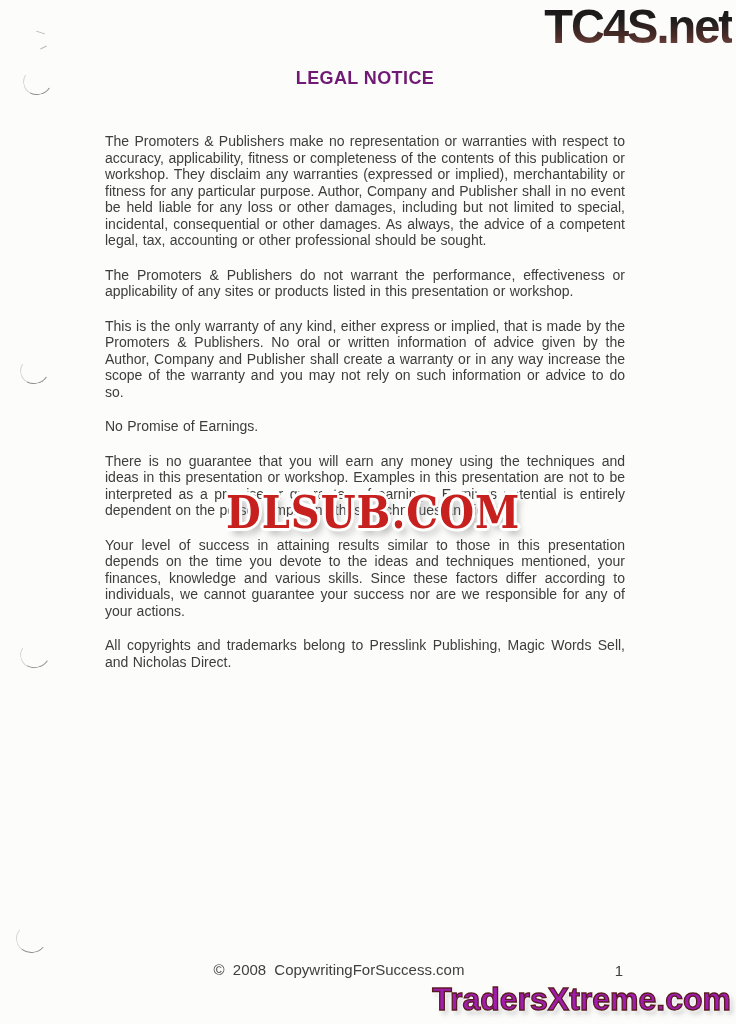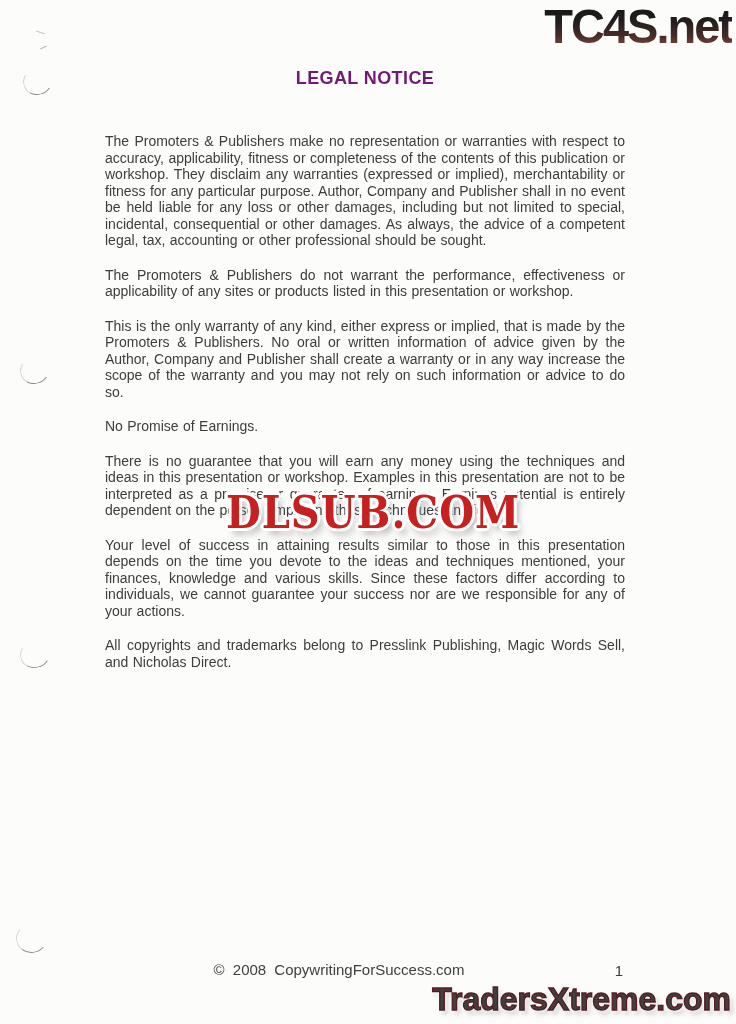--- a/index.html
+++ b/index.html
@@ -56,21 +56,21 @@
     position:absolute; left:105px; top:930px; width:520px;
     font-family:Liberation Sans, sans-serif; font-size:15px; color:#404040;margin-top:31px;
   }
   .footer .copy { display:block; text-align:center; padding-right:52px; word-spacing:4px; }
   .footer .pagenum { position:absolute; right:2px; top:1px; }
 
   
   .wm-bottom {
     position:absolute; right:5px; top:980px;
     font-weight:bold; font-size:32px; line-height:38px;
-    color:#404040;
+    color:#a21caf;
     -webkit-text-stroke:1.3px #571a1e;
     text-shadow:
       0 0 2px #ffffff, 0 0 4px #ffffff, 0 0 6px #fbfbfb,
       3px 4px 5px rgba(150,150,150,.55);
   }
 
   
   .cres {
     position:absolute; width:27px; height:25px; border-radius:50%;
     border:1.5px solid transparent;

